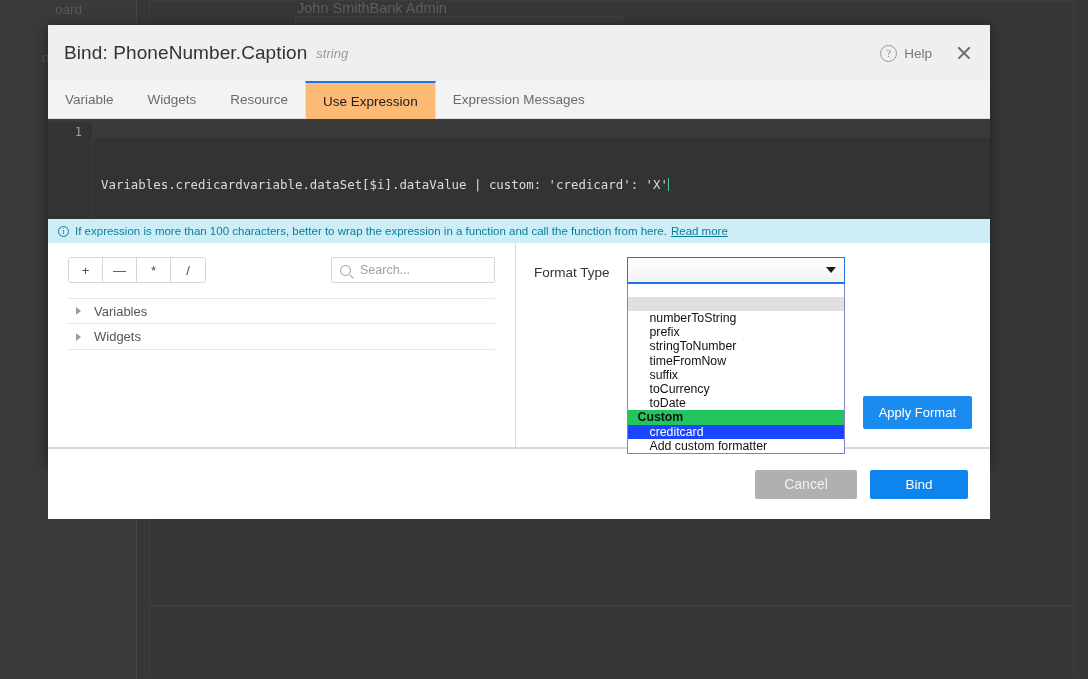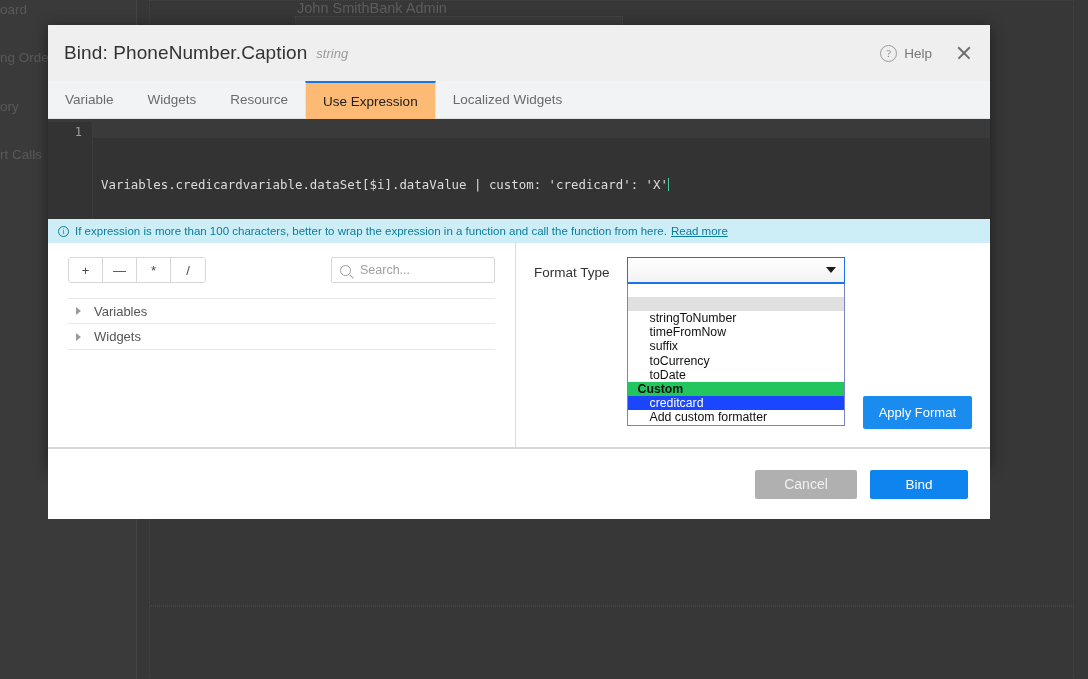--- a/index.html
+++ b/index.html
@@ -19,20 +19,21 @@
   }
   .bg-sidebar {
     position: absolute; left: 0; top: 0; width: 137px; height: 679px;
     background: #3a3a3a;
     border-right: 1px solid #454545;
   }
   .bg-sb-item {
     position: absolute; left: 0; width: 137px;
     color: #595959; font-size: 13.5px; white-space: nowrap;
     padding-left: 0px;
+    text-align: center;
   }
   .bg-canvas {
     position: absolute; left: 137px; top: 0; right: 0; bottom: 0;
     background: #373737;
   }
   .bg-region {
     position: absolute;
     border: 1px dotted #444;
   }
   .bg-region.r1 { left: 12px; top: 0px; right: 14px; height: 606px; }
@@ -348,21 +349,21 @@
       <span>Help</span>
     </span>
     <span class="close-btn"></span>
   </div>
 
   <div class="tabbar">
     <div class="tab">Variable</div>
     <div class="tab">Widgets</div>
     <div class="tab">Resource</div>
     <div class="tab active">Use Expression</div>
-    <div class="tab">Localized Widgets</div>
+    <div class="tab">Expression Messages</div>
   </div>
 
   <div class="editor">
     <div class="editor-topstrip"></div>
     <div class="gutter">
       <div class="ln-active">1</div>
     </div>
     <div class="gutter-sep"></div>
     <div class="code-area">
       <div class="code-line-hl"></div>
@@ -408,20 +409,22 @@
       <div class="fmt-row">
         <span class="fmt-label">Format Type</span>
         <div class="select-wrap">
           <div class="select-box">
             <span></span>
             <span class="sel-arrow"></span>
           </div>
           <div class="dropdown">
             <div class="opt blank"></div>
             <div class="opt group-blank"></div>
+            <div class="opt">numberToString</div>
+            <div class="opt">prefix</div>
             <div class="opt">stringToNumber</div>
             <div class="opt">timeFromNow</div>
             <div class="opt">suffix</div>
             <div class="opt">toCurrency</div>
             <div class="opt">toDate</div>
             <div class="opt group">Custom</div>
             <div class="opt selected">creditcard</div>
             <div class="opt">Add custom formatter</div>
           </div>
         </div>

